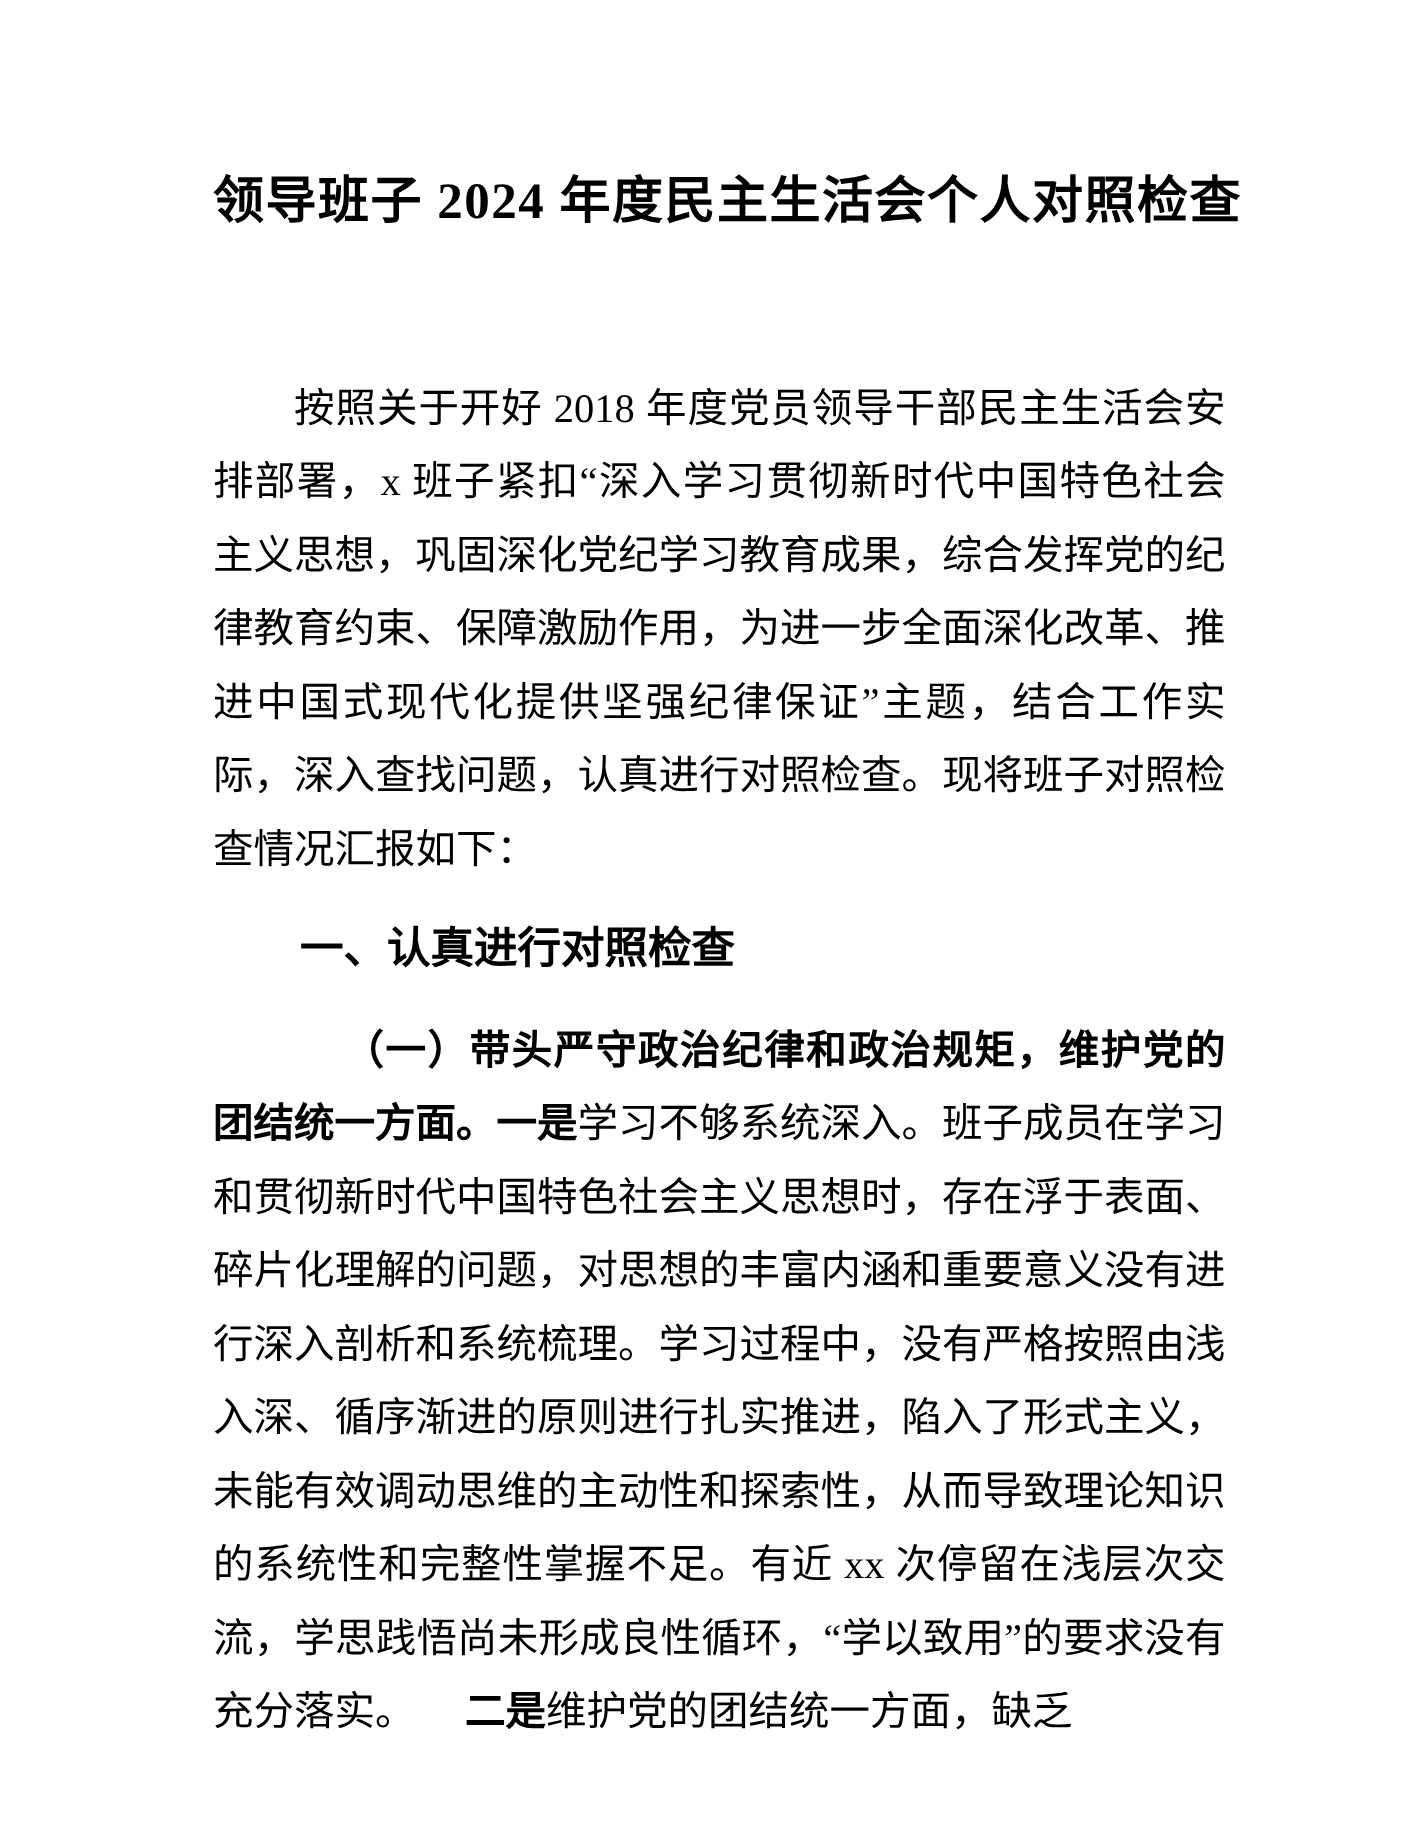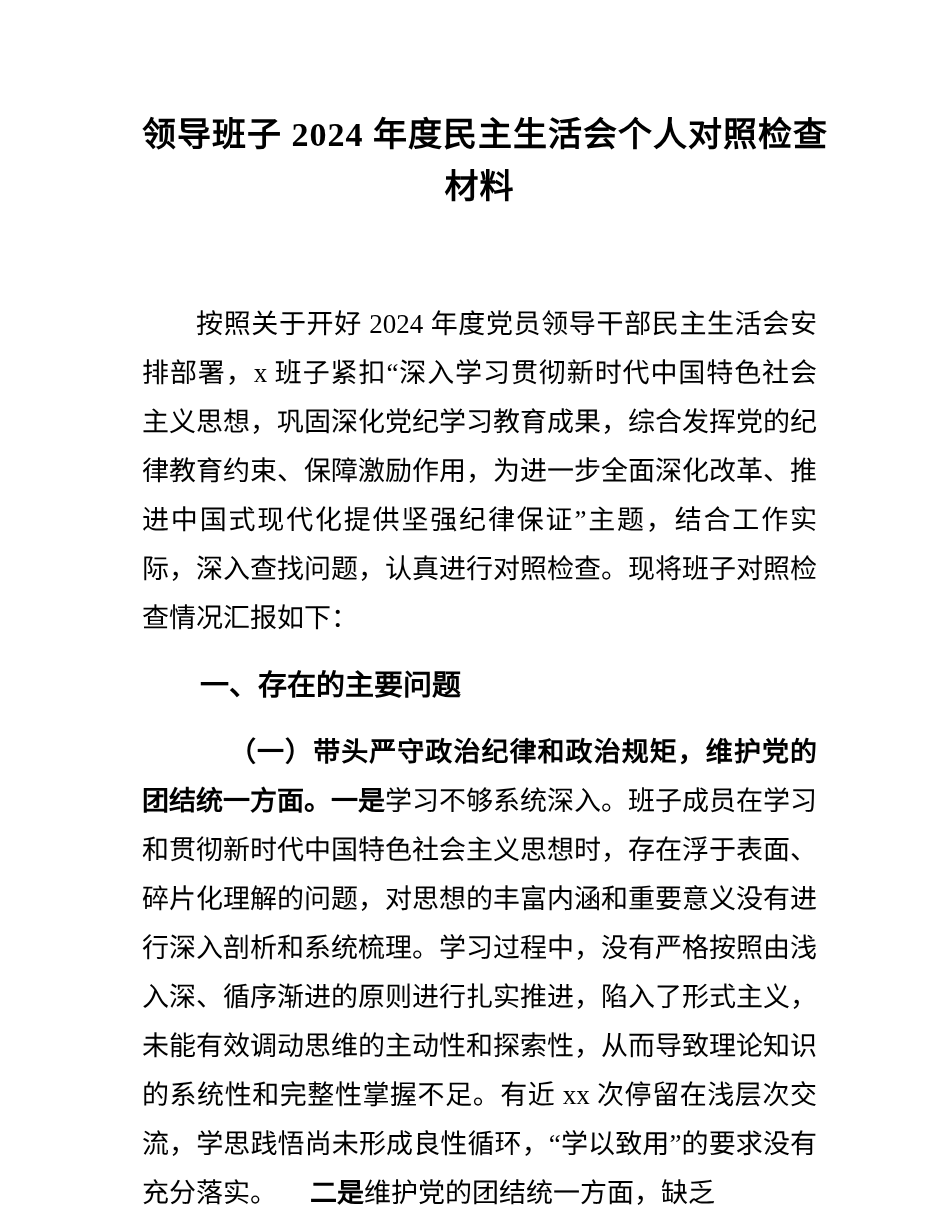--- a/index.html
+++ b/index.html
@@ -59,22 +59,21 @@
     margin-left: 33px;
   }
 </style>
 </head>
 <body>
 
 <div class="page">
 
   <h1 class="doc-title">
     <span class="title-line">领导班子 2024 年度民主生活会个人对照检查</span>
-    <span class="title-line">材料</span>
   </h1>
 
-  <p class="body-para para-first">按照关于开好 2024 年度党员领导干部民主生活会安排部署，x 班子紧扣“深入学习贯彻新时代中国特色社会主义思想，巩固深化党纪学习教育成果，综合发挥党的纪律教育约束、保障激励作用，为进一步全面深化改革、推进中国式现代化提供坚强纪律保证”主题，结合工作实际，深入查找问题，认真进行对照检查。现将班子对照检查情况汇报如下：</p>
+  <p class="body-para para-first">按照关于开好 2018 年度党员领导干部民主生活会安排部署，x 班子紧扣“深入学习贯彻新时代中国特色社会主义思想，巩固深化党纪学习教育成果，综合发挥党的纪律教育约束、保障激励作用，为进一步全面深化改革、推进中国式现代化提供坚强纪律保证”主题，结合工作实际，深入查找问题，认真进行对照检查。现将班子对照检查情况汇报如下：</p>
 
-  <h2 class="section-heading">一、存在的主要问题</h2>
+  <h2 class="section-heading">一、认真进行对照检查</h2>
 
   <p class="body-para"><span class="lead-bold">（一）带头严守政治纪律和政治规矩，维护党的团结统一方面。一是</span><span>学习不够系统深入。班子成员在学习和贯彻新时代中国特色社会主义思想时，存在浮于表面、碎片化理解的问题，对思想的丰富内涵和重要意义没有进行深入剖析和系统梳理。学习过程中，没有严格按照由浅入深、循序渐进的原则进行扎实推进，陷入了形式主义，未能有效调动思维的主动性和探索性，从而导致理论知识的系统性和完整性掌握不足。有近 xx 次停留在浅层次交流，学思践悟尚未形成良性循环，“学以致用”的要求没有充分落实。</span><span class="lead-bold">二是</span><span>维护党的团结统一方面，缺乏</span></p>
 
 </div>
 
 </body></html>

